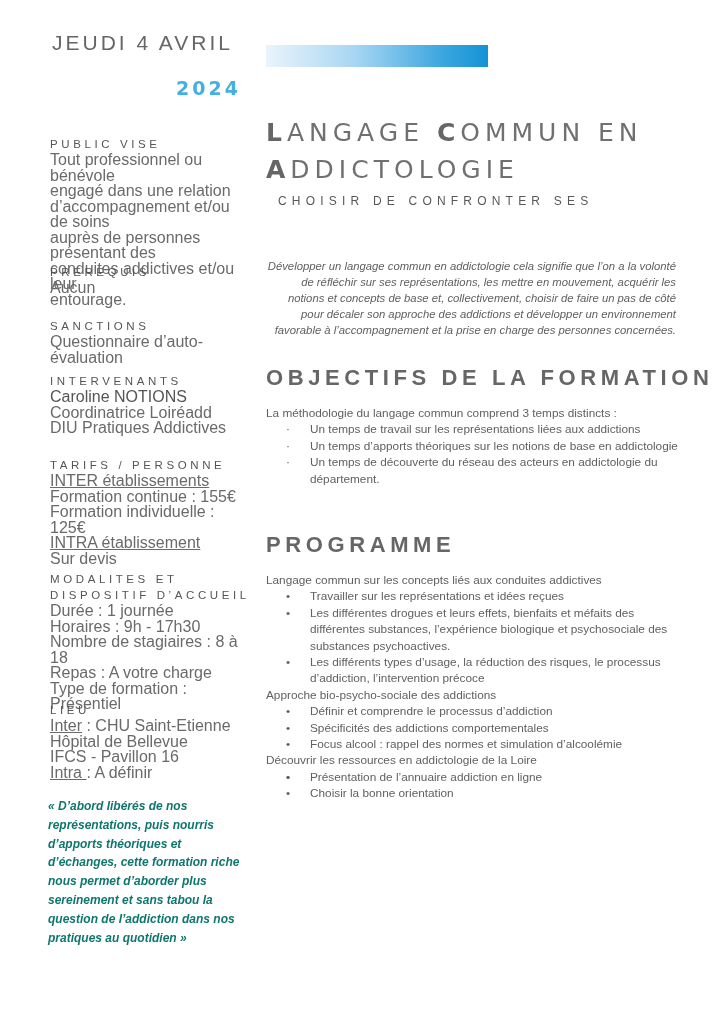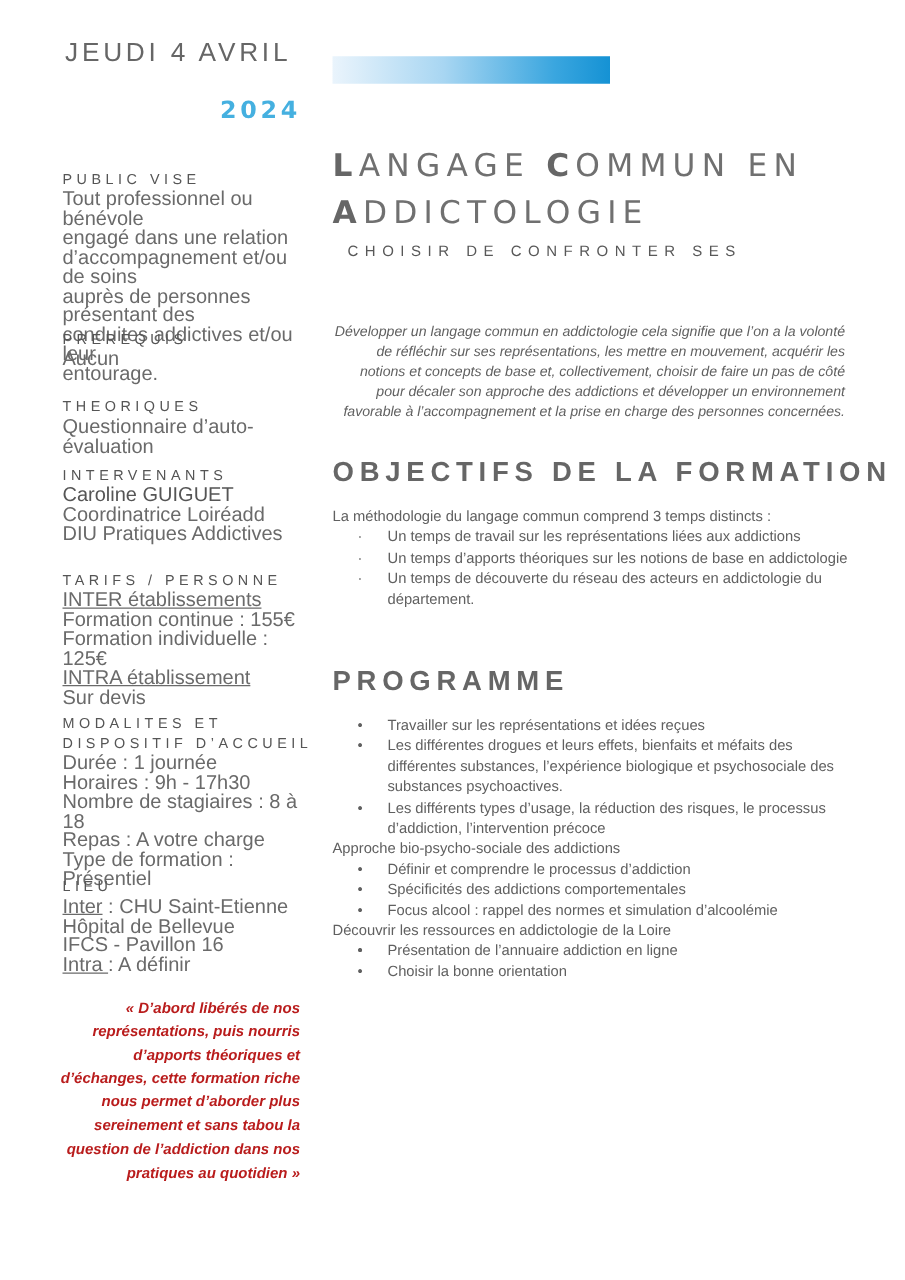--- a/index.html
+++ b/index.html
@@ -23,22 +23,22 @@
   .side-heading {
     font-size: 11.5px; letter-spacing: 3.6px; color: #555555; line-height: 16px;
     white-space: nowrap;
   }
   .side-text { font-size: 16px; color: #6a6a6a; line-height: 15.5px; }
   .side-text .u { text-decoration: underline; }
   .side-text .dark { color: #555; }
 
   .quote {
     position: absolute; left: 48px; top: 797px; width: 192px;
-    font-size: 12px; font-style: italic; font-weight: bold; color: #b91c1c;
-    text-align: right; line-height: 18.8px;
+    font-size: 12px; font-style: italic; font-weight: bold; color: #0f766e;
+    text-align: left; line-height: 18.8px;
   }
 
   .bar {
     position: absolute; left: 266px; top: 45px; width: 222px; height: 22px;
     background: linear-gradient(to right, #eaf4fc 0%, #a8d6f2 40%, #3aa6df 80%, #1592d4 100%);
   }
 
   .title {
     position: absolute; left: 266px; top: 114px; width: 420px;
     font-family: "DejaVu Sans", sans-serif; font-size: 25px; letter-spacing: 5px;
@@ -87,28 +87,28 @@
     <div>entourage.</div>
   </div>
 </div>
 
 <div class="side-section" style="top:264px">
   <div class="side-heading">PREREQUIS</div>
   <div class="side-text">Aucun</div>
 </div>
 
 <div class="side-section" style="top:318px">
-  <div class="side-heading">THEORIQUES</div>
+  <div class="side-heading">SANCTIONS</div>
   <div class="side-text">Questionnaire d’auto-évaluation</div>
 </div>
 
 <div class="side-section" style="top:373px">
   <div class="side-heading">INTERVENANTS</div>
   <div class="side-text">
-    <div class="dark">Caroline GUIGUET</div>
+    <div class="dark">Caroline NOTIONS</div>
     <div>Coordinatrice Loiréadd</div>
     <div>DIU Pratiques Addictives</div>
   </div>
 </div>
 
 <div class="side-section" style="top:457px">
   <div class="side-heading">TARIFS / PERSONNE</div>
   <div class="side-text">
     <div class="u">INTER établissements</div>
     <div>Formation continue : 155€</div>
@@ -162,20 +162,21 @@
   <ul>
     <li><span class="dot">·</span><span>Un temps de travail sur les représentations liées aux addictions</span></li>
     <li><span class="dot">·</span><span>Un temps d’apports théoriques sur les notions de base en addictologie</span></li>
     <li><span class="dot">·</span><span>Un temps de découverte du réseau des acteurs en addictologie du département.</span></li>
   </ul>
 </div>
 
 <div class="h2" style="top:532px">PROGRAMME</div>
 
 <div class="block" style="top:572px">
+  <p>Langage commun sur les concepts liés aux conduites addictives</p>
   <ul>
     <li><span class="dot">•</span><span>Travailler sur les représentations et idées reçues</span></li>
     <li><span class="dot">•</span><span>Les différentes drogues et leurs effets, bienfaits et méfaits des différentes substances, l’expérience biologique et psychosociale des substances psychoactives.</span></li>
     <li><span class="dot">•</span><span>Les différents types d’usage, la réduction des risques, le processus d’addiction, l’intervention précoce</span></li>
   </ul>
   <p>Approche bio-psycho-sociale des addictions</p>
   <ul>
     <li><span class="dot">•</span><span>Définir et comprendre le processus d’addiction</span></li>
     <li><span class="dot">•</span><span>Spécificités des addictions comportementales</span></li>
     <li><span class="dot">•</span><span>Focus alcool : rappel des normes et simulation d’alcoolémie</span></li>

